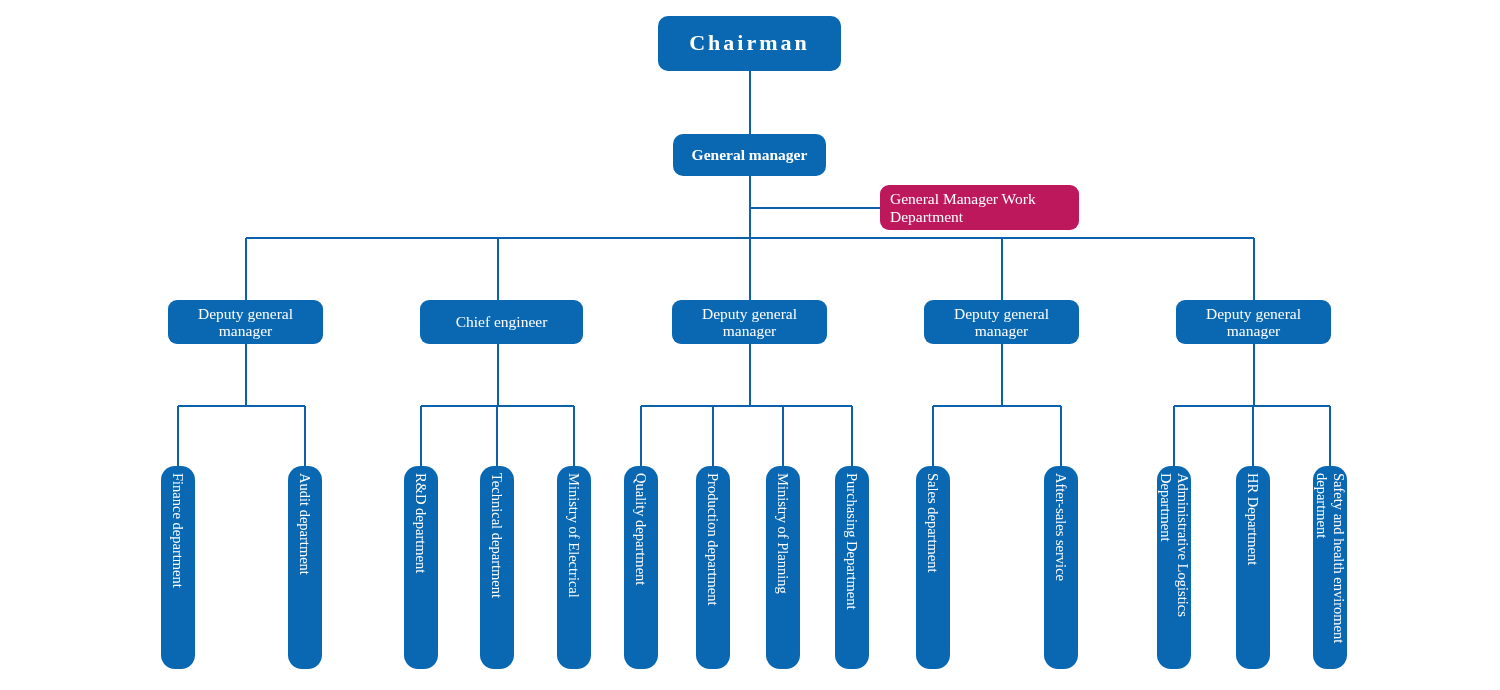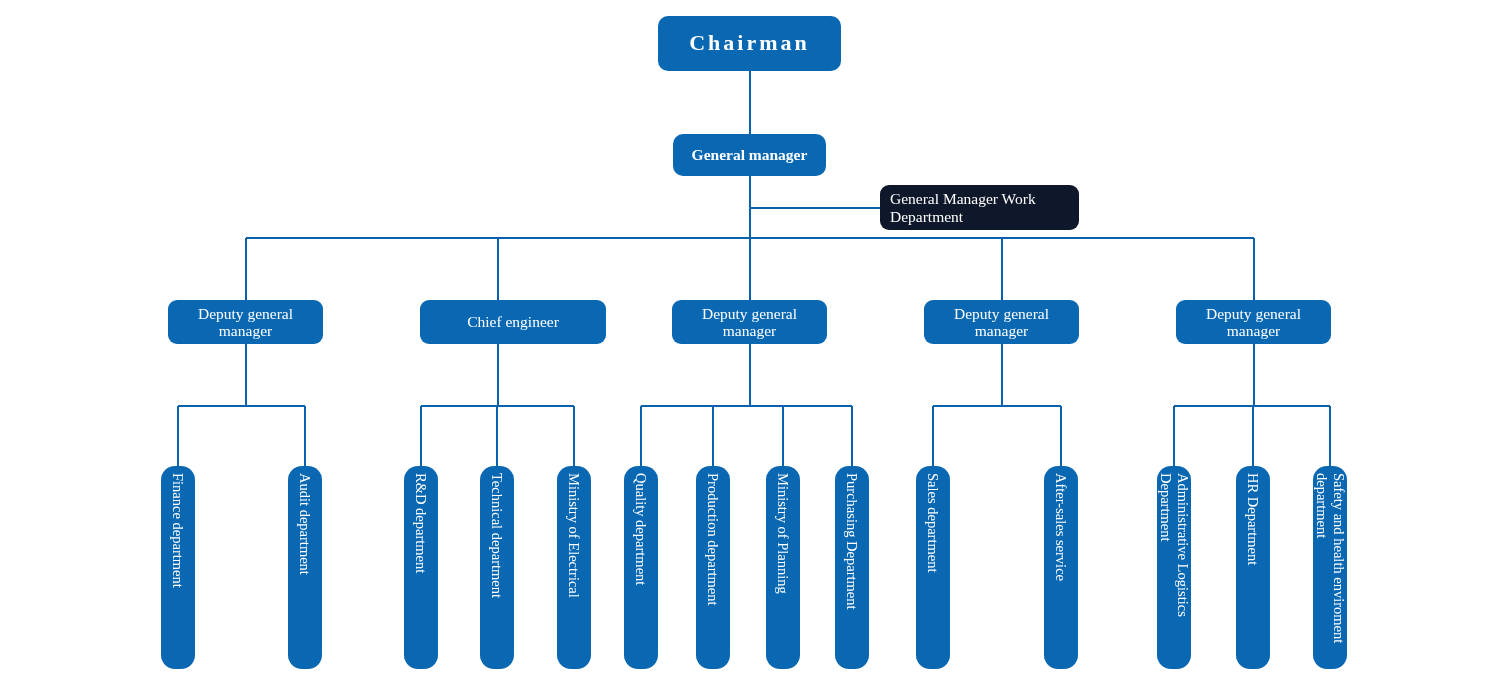--- a/index.html
+++ b/index.html
@@ -118,29 +118,29 @@
     </svg>
 
   <div class="node root" id="node-root" style="left: 658px; top: 16px; width: 183px; height: 55px; background: rgb(10, 104, 179);">
     <span>Chairman</span>
   </div>
 
   <div class="node gm" id="node-gm" style="left: 673px; top: 134px; width: 153px; height: 42px; background: rgb(10, 104, 179);">
     <span>General manager</span>
   </div>
 
-  <div class="node staff" id="node-staff" style="left: 880px; top: 185px; width: 199px; height: 45px; background: #0f172a;">
+  <div class="node staff" id="node-staff" style="left: 880px; top: 185px; width: 199px; height: 45px; background: #be185d;">
     <span>General Manager Work Department</span>
   </div>
 
   <div id="mid-layer">
       <div class="node mid" style="left: 168px; top: 300px; width: 155px; height: 44px; background: rgb(10, 104, 179);">
         <span>Deputy general manager</span>
       </div>
-      <div class="node mid" style="left: 420px; top: 300px; width: 186px; height: 44px; background: rgb(10, 104, 179);">
+      <div class="node mid" style="left: 420px; top: 300px; width: 163px; height: 44px; background: rgb(10, 104, 179);">
         <span>Chief engineer</span>
       </div>
       <div class="node mid" style="left: 672px; top: 300px; width: 155px; height: 44px; background: rgb(10, 104, 179);">
         <span>Deputy general manager</span>
       </div>
       <div class="node mid" style="left: 924px; top: 300px; width: 155px; height: 44px; background: rgb(10, 104, 179);">
         <span>Deputy general manager</span>
       </div>
       <div class="node mid" style="left: 1176px; top: 300px; width: 155px; height: 44px; background: rgb(10, 104, 179);">
         <span>Deputy general manager</span>

